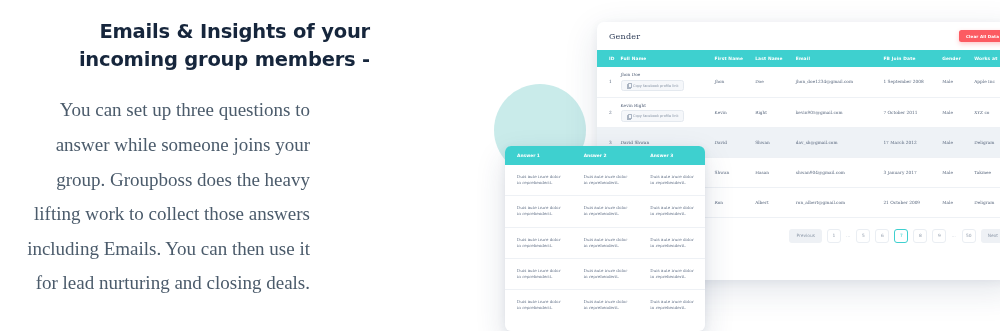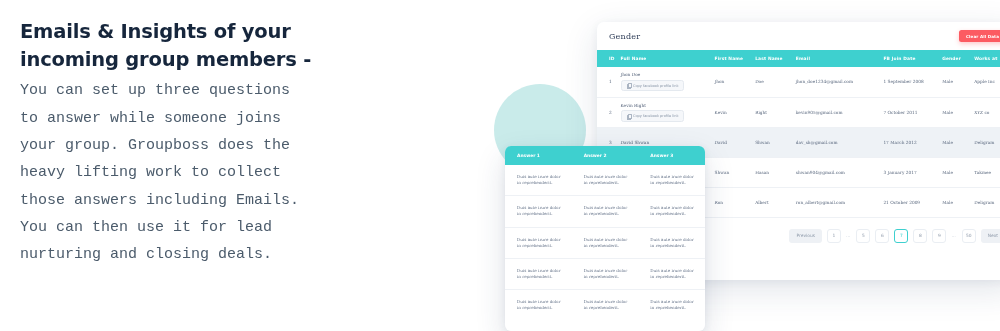--- a/index.html
+++ b/index.html
@@ -6,31 +6,31 @@
   html, body {
     width: 1000px; height: 331px;
     background: #ffffff;
     font-family: "Liberation Sans", sans-serif;
     overflow: hidden;
   }
   #root { position: relative; width: 1000px; height: 331px; }
 
   
   .left-col {
-    position: absolute; left: 20px; top: 18px; width: 350px;
+    position: absolute; left: 20px; top: 18px; width: 350px; text-align: right;
   }
   .headline {
     font-size: 19.5px; line-height: 1.42; font-weight: 700;
     color: #16263c; letter-spacing: -0.2px;
     font-family: "DejaVu Sans", sans-serif;
   }
   .body-copy {
-    margin-top: 4px;
-    font-size: 15px; line-height: 1.82; color: #4b5b6b;
-    font-family: Liberation Mono, monospace;
+    margin-top: 20px;
+    font-size: 19px; line-height: 1.82; color: #4b5b6b;
+    font-family: Liberation Serif, serif;
     max-width: 290px;
   }
 
   
   .decor-circle {
     position: absolute; left: 494px; top: 84px;
     width: 92px; height: 92px; border-radius: 50%;
     background: #bfe8e6; opacity: .85; z-index: 1;
   }
 

